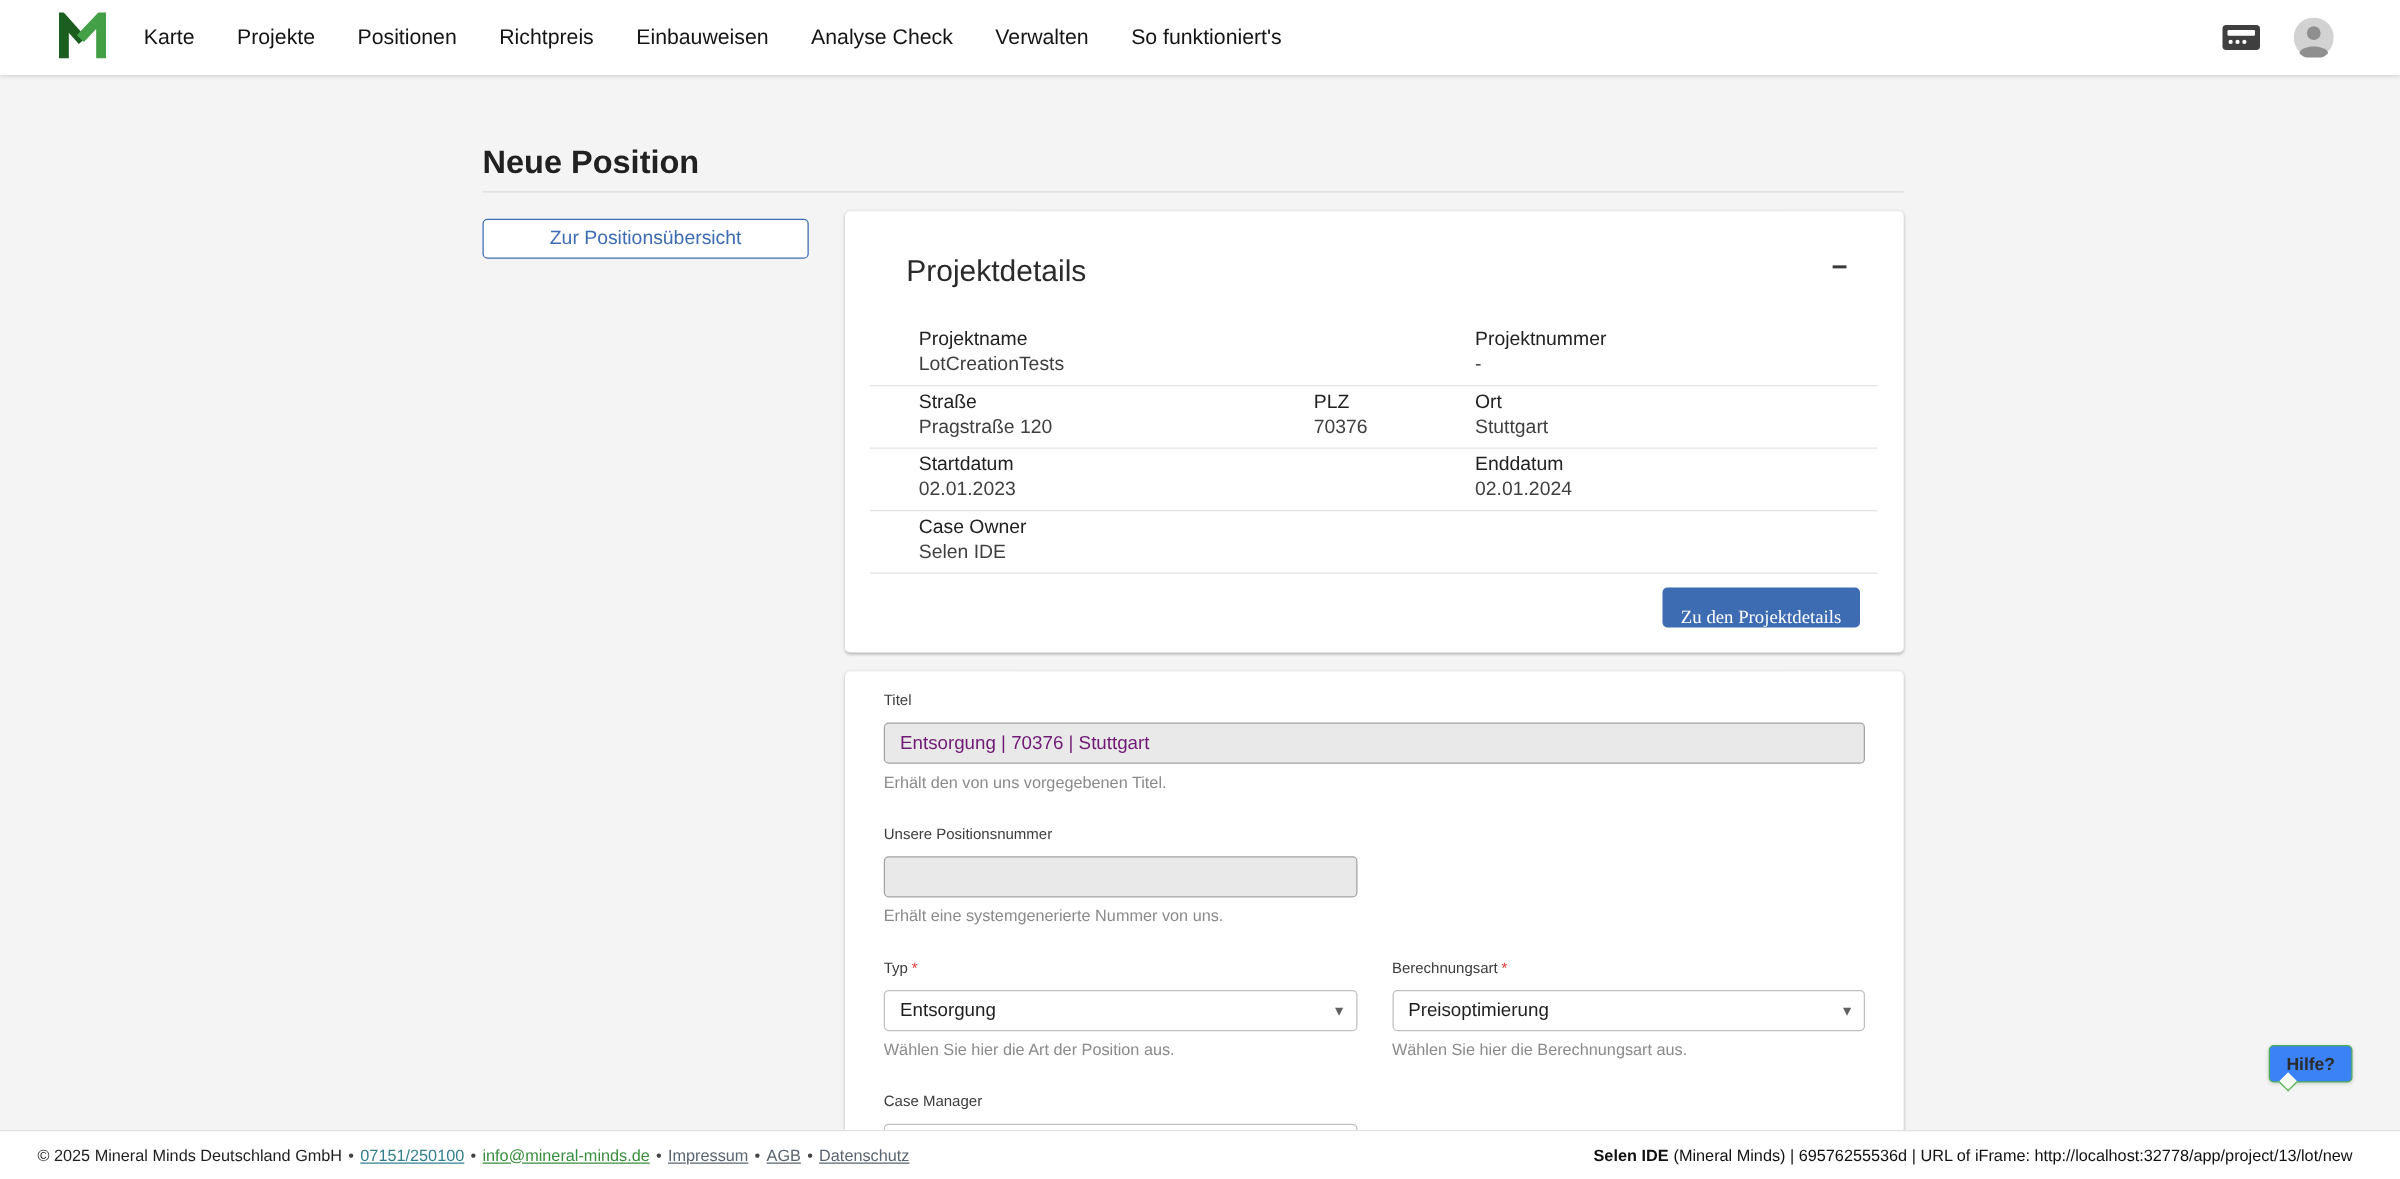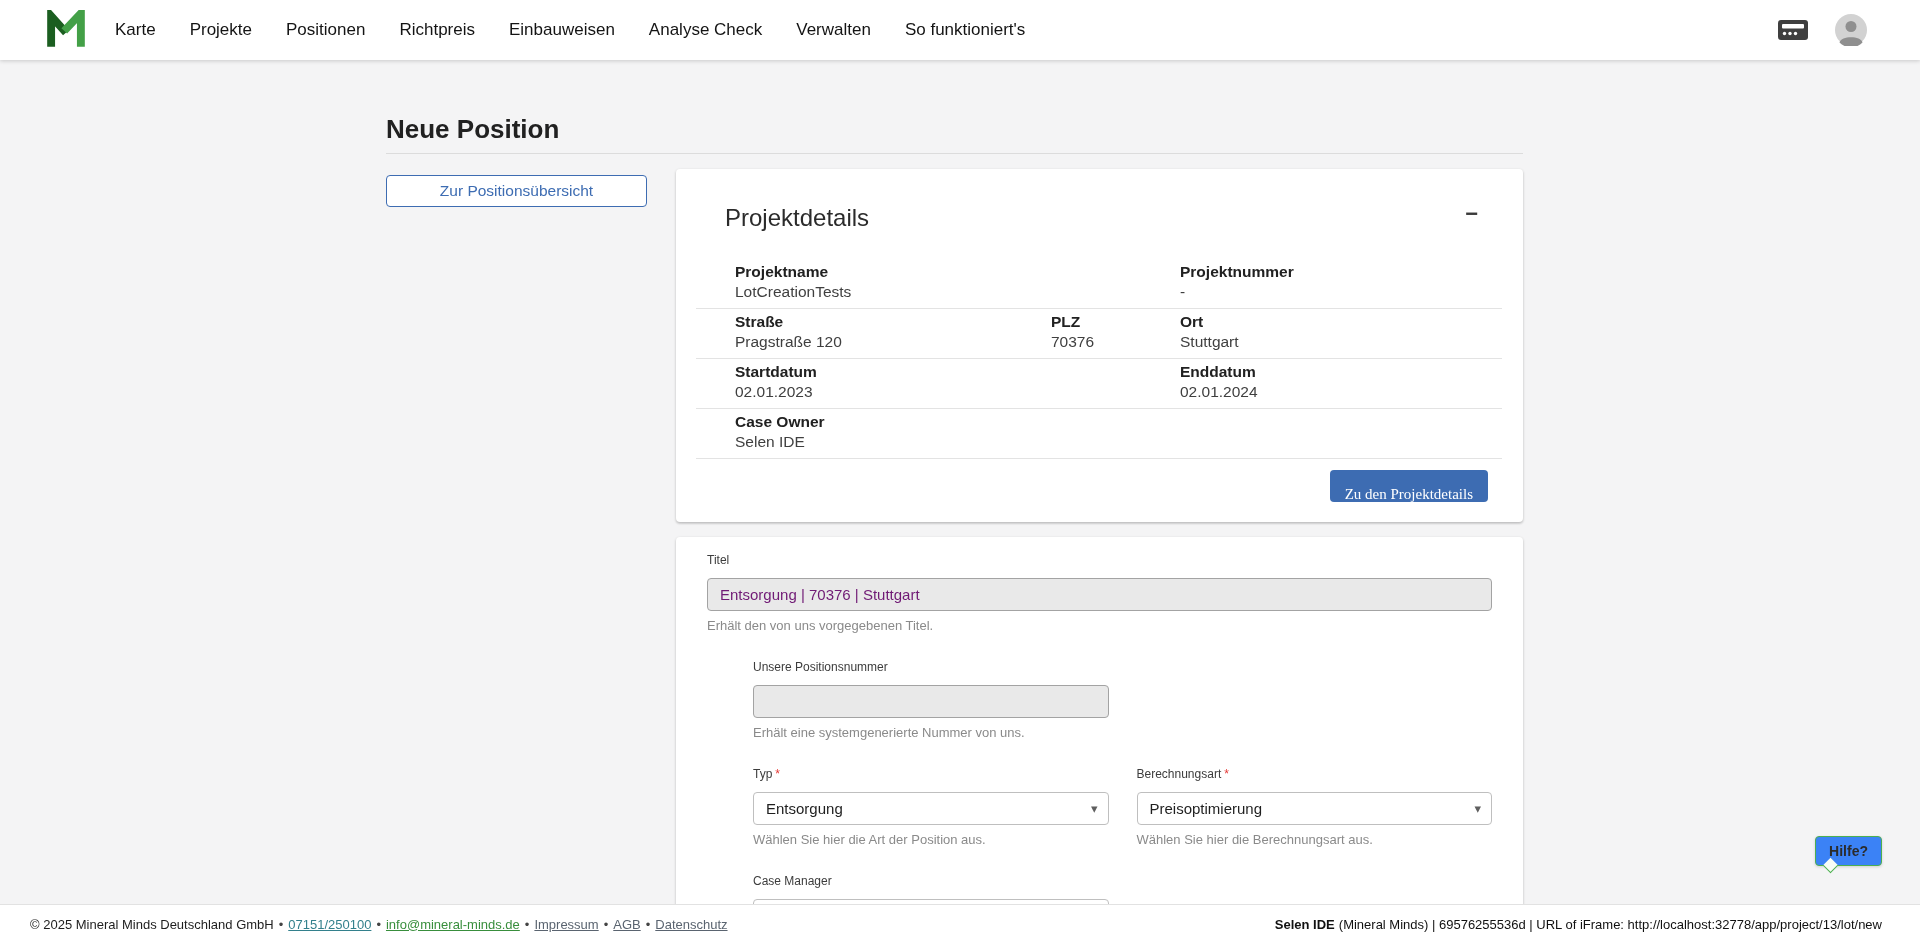--- a/index.html
+++ b/index.html
@@ -49,40 +49,40 @@
   .card1-title { font-size:24px; font-weight:400; color:#2b2b2b; line-height:30px; }
   .collapse-btn { font-size:22px; font-weight:700; color:#3a3a3a; cursor:pointer; line-height:22px; }
 
   .pdtable { margin:0 21px 0 20px; }
   .pdrow { display:grid; grid-template-columns:355px 129px 1fr;
     padding:3px 0 6px; border-bottom:1px solid #e3e3e3; }
   .pdcell.c1 { padding-left:39px; }
   .pdcell.span2 { grid-column:1 / 3; }
   .pdcell.col3 { grid-column:3; }
   .pdcell.full { grid-column:1 / 4; }
-  .flabel { font-size:15.5px; font-weight:700; color:#212121; line-height:20px; }
+  .flabel { font-size:15.5px; font-weight:400; color:#212121; line-height:20px; }
   .fvalue { font-size:15.5px; color:#3f3f3f; line-height:20px; }
 
   .card1-footer { display:flex; justify-content:flex-end; padding:11px 35px 20px; }
   .solid-btn {
     background:var(--primary,#3d6cb2); color:#fff; border:none; border-radius:4px;
     height:30px; padding:16px 15px; font-size:15px; font-family:Liberation Serif, serif; cursor:pointer;
   }
 
   
   .card2 { padding:14px 31px 60px; }
   .form-label { display:block; font-size:12px; color:#3c3c3c; margin-bottom:8px; line-height:19px; }
   .req { color:var(--required,#e53935); margin-left:3px; }
   .text-input {
     width:100%; height:33px; border:1px solid #bfbfbf; border-radius:4px;
     padding:0 12px; font-size:15px; color:#701a75; background:#fff; font-family:inherit;
   }
   .text-input.disabled { background:#e9e9e9; border-color:#a3a3a3; }
   .help-text { font-size:13px; color:#8a8a8a; margin-top:7px; line-height:16px; }
-  .two-col { display:grid; grid-template-columns:1fr 1fr; column-gap:28px; margin-top:24px;margin-left:46px; }
+  .two-col { display:grid; grid-template-columns:1fr 1fr; column-gap:28px; margin-top:24px; }
   .select {
     height:33px; border:1px solid #bfbfbf; border-radius:4px; background:#fff;
     display:flex; align-items:center; justify-content:space-between;
     padding:0 10px 0 12px; font-size:15px; color:#1f1f1f; cursor:pointer;
   }
   .caret { color:#5f5f5f; font-size:13px; }
 
   
   .help-bubble {
     position:fixed; right:38px; bottom:77px; z-index:30;

